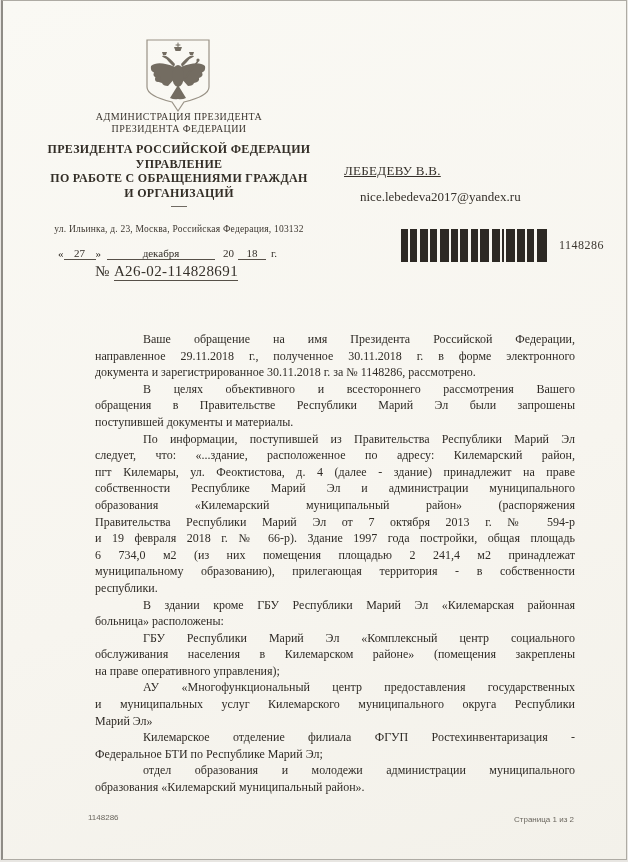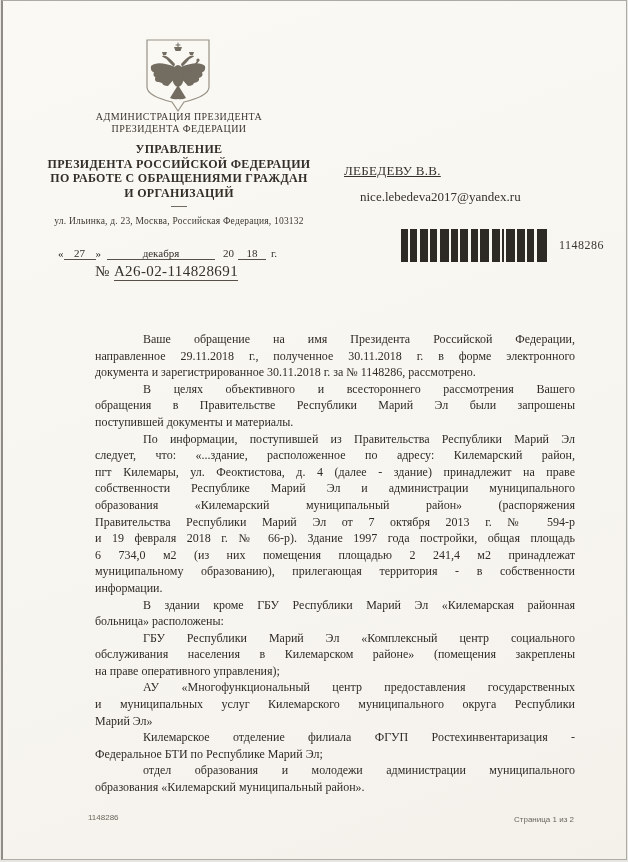--- a/index.html
+++ b/index.html
@@ -15,21 +15,21 @@
     color:#35302a;
     overflow:hidden;
   }
   
   .emblem{position:absolute;left:136px;top:36px;width:78px;height:78px;}
   .org-block{position:absolute;left:28px;top:110px;width:296px;text-align:center;}
   .org-small{font-size:10px;line-height:12px;letter-spacing:.4px;color:#3c362f;}
   .org-bold{font-size:12px;line-height:14.5px;font-weight:bold;letter-spacing:.3px;color:#332e27;}
   .org-gap{height:7px;}
   .org-divider{width:16px;border-top:1.2px solid #6f6a62;margin:6px auto 0 auto;}
-  .org-address{margin-top:9px;font-size:9.5px;letter-spacing:.2px;white-space:nowrap;color:#3c362f;}
+  .org-address{margin-top:17px;font-size:9.5px;letter-spacing:.2px;white-space:nowrap;color:#3c362f;}
   
   .recipient-name{position:absolute;left:341px;top:162px;font-size:13px;letter-spacing:.3px;text-decoration:underline;}
   .recipient-email{position:absolute;left:357px;top:188px;font-size:13px;}
   
   .barcode{position:absolute;left:398px;top:228px;height:33px;display:flex;align-items:center;}
   .bars{height:33px;display:flex;align-items:stretch;}
   .bars span{display:block;height:100%;}
   .bars .b{background:var(--barcode-ink,#2d2924);}
   .bc-num{margin-left:12px;font-size:12px;color:#3a352e;letter-spacing:.5px;}
   
@@ -84,22 +84,22 @@
         <circle cx="19" cy="42" r="3" stroke="none"></circle>
         <line x1="19" y1="37.5" x2="19" y2="39.5"></line>
       </g>
     </svg>
   </div>
 
   <div class="org-block">
     <div class="org-small">АДМИНИСТРАЦИЯ ПРЕЗИДЕНТА</div>
     <div class="org-small">ПРЕЗИДЕНТА ФЕДЕРАЦИИ</div>
     <div class="org-gap"></div>
+    <div class="org-bold">ПРЕЗИДЕНТА РОССИЙСКОЙ ФЕДЕРАЦИИ</div>
     <div class="org-bold">УПРАВЛЕНИЕ</div>
-    <div class="org-bold">ПРЕЗИДЕНТА РОССИЙСКОЙ ФЕДЕРАЦИИ</div>
     <div class="org-bold">ПО РАБОТЕ С ОБРАЩЕНИЯМИ ГРАЖДАН</div>
     <div class="org-bold">И ОРГАНИЗАЦИЙ</div>
     <div class="org-divider"></div>
     <div class="org-address">ул. Ильинка, д. 23, Москва, Российская Федерация, 103132</div>
   </div>
 
   <div class="recipient-name">ЛЕБЕДЕВУ В.В.</div>
   <div class="recipient-email">nice.lebedeva2017@yandex.ru</div>
 
   <div class="barcode">
@@ -155,21 +155,21 @@
       <div class="line last">поступившей документы и материалы.</div>
       <div class="line first">По информации, поступившей из Правительства Республики Марий Эл</div>
       <div class="line">следует, что: «...здание, расположенное по адресу: Килемарский район,</div>
       <div class="line">пгт Килемары, ул. Феоктистова, д. 4 (далее - здание) принадлежит на праве</div>
       <div class="line">собственности Республике Марий Эл и администрации муниципального</div>
       <div class="line">образования «Килемарский муниципальный район» (распоряжения</div>
       <div class="line">Правительства Республики Марий Эл от 7 октября 2013 г. № 594-р</div>
       <div class="line">и 19 февраля 2018 г. № 66-р). Здание 1997 года постройки, общая площадь</div>
       <div class="line">6 734,0 м2 (из них помещения площадью 2 241,4 м2 принадлежат</div>
       <div class="line">муниципальному образованию), прилегающая территория - в собственности</div>
-      <div class="line last">информации.</div>
+      <div class="line last">республики.</div>
       <div class="line first">В здании кроме ГБУ Республики Марий Эл «Килемарская районная</div>
       <div class="line last">больница» расположены:</div>
       <div class="line first">ГБУ Республики Марий Эл «Комплексный центр социального</div>
       <div class="line">обслуживания населения в Килемарском районе» (помещения закреплены</div>
       <div class="line last">на праве оперативного управления);</div>
       <div class="line first">АУ «Многофункциональный центр предоставления государственных</div>
       <div class="line">и муниципальных услуг Килемарского муниципального округа Республики</div>
       <div class="line last">Марий Эл»</div>
       <div class="line first">Килемарское отделение филиала ФГУП Ростехинвентаризация -</div>
       <div class="line last">Федеральное БТИ по Республике Марий Эл;</div>

